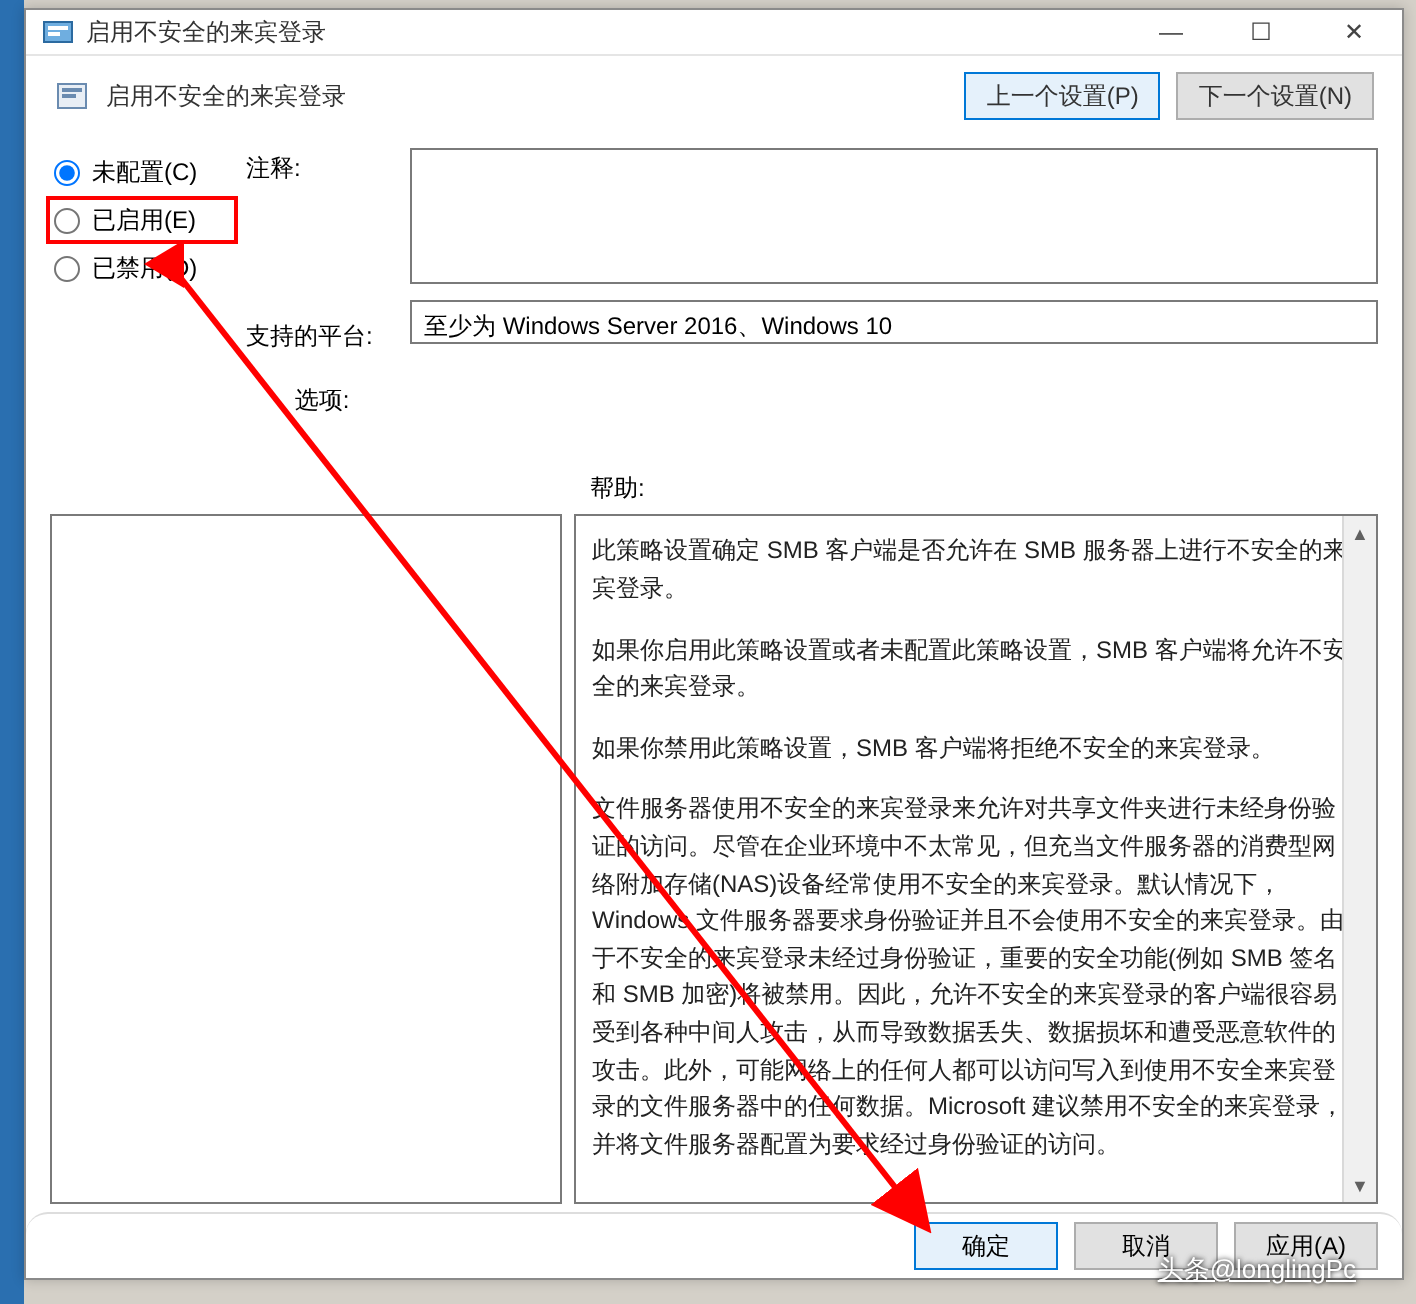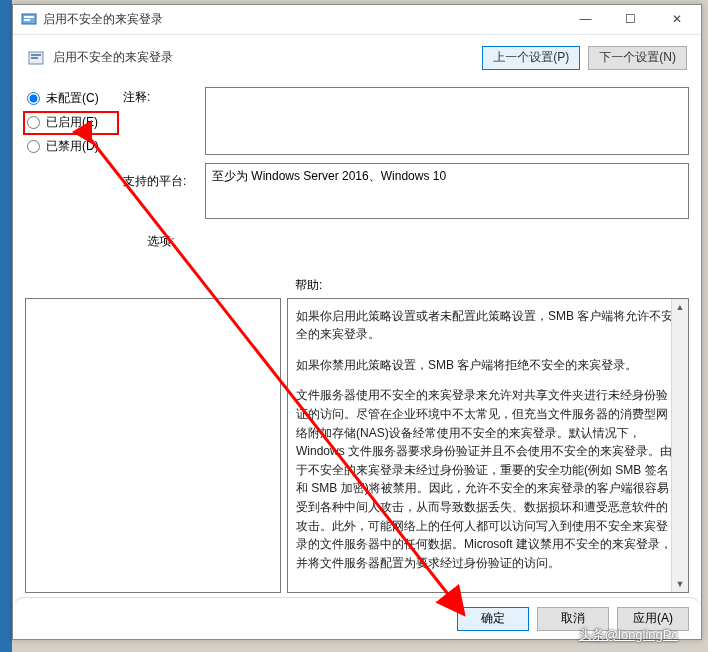--- a/index.html
+++ b/index.html
@@ -89,21 +89,21 @@
       display: flex; flex-direction: column; gap: 8px;
     }
     .comment-box {
       width: 100%; height: 68px;
       border: 1px solid #7a7a7a;
       background: #fff; resize: none;
       font-family: inherit; font-size: 12px;
       padding: 3px 4px;
     }
     .platform-box {
-      width: 100%; height: 56px;
+      width: 100%; height: 22px;
       border: 1px solid #7a7a7a;
       background: #fff;
       font-family: inherit; font-size: 12px;
       padding: 5px 6px; line-height: 1.3;
       overflow: hidden;
     }
     .mid-row {
       display: flex; margin-top: 14px;
       padding: 0 2px 4px 2px;
     }
@@ -241,20 +241,21 @@
 
     <div class="mid-row">
       <div class="left">选项:</div>
       <div class="right">帮助:</div>
     </div>
 
     <div class="panes">
       <div class="options-pane"></div>
       <div class="help-pane">
         <div class="help-inner">
+          <p>此策略设置确定 SMB 客户端是否允许在 SMB 服务器上进行不安全的来宾登录。</p>
           <p>如果你启用此策略设置或者未配置此策略设置，SMB 客户端将允许不安全的来宾登录。</p>
           <p>如果你禁用此策略设置，SMB 客户端将拒绝不安全的来宾登录。</p>
           <p>文件服务器使用不安全的来宾登录来允许对共享文件夹进行未经身份验证的访问。尽管在企业环境中不太常见，但充当文件服务器的消费型网络附加存储(NAS)设备经常使用不安全的来宾登录。默认情况下，Windows 文件服务器要求身份验证并且不会使用不安全的来宾登录。由于不安全的来宾登录未经过身份验证，重要的安全功能(例如 SMB 签名和 SMB 加密)将被禁用。因此，允许不安全的来宾登录的客户端很容易受到各种中间人攻击，从而导致数据丢失、数据损坏和遭受恶意软件的攻击。此外，可能网络上的任何人都可以访问写入到使用不安全来宾登录的文件服务器中的任何数据。Microsoft 建议禁用不安全的来宾登录，并将文件服务器配置为要求经过身份验证的访问。</p>
         </div>
         <div class="vscroll">
           <div class="arrow">▲</div>
           <div style="flex:1"></div>
           <div class="arrow" style="position:absolute;bottom:0;width:100%;">▼</div>
         </div>
       </div>

